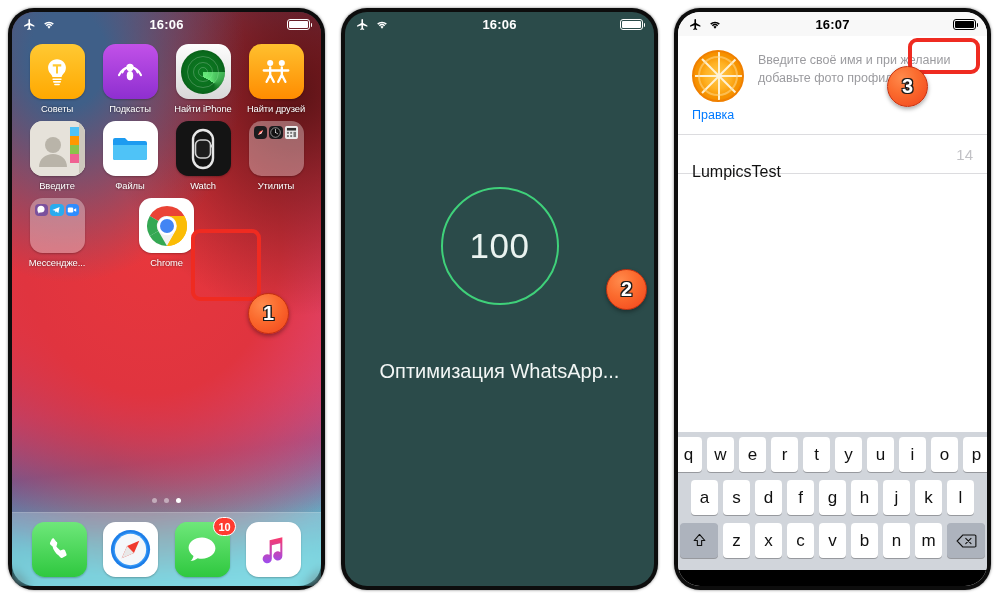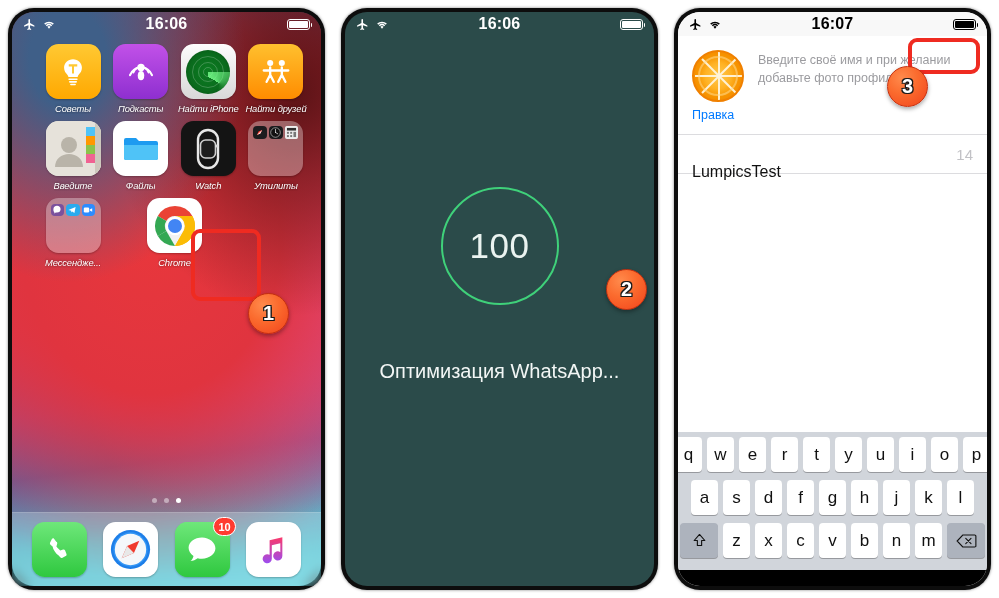--- a/index.html
+++ b/index.html
@@ -34,21 +34,21 @@
 
   
   .statusbar {
     position: relative;
     height: 24px;
     display: flex; align-items: center;
     padding: 0 11px;
     font-size: 11.5px; font-weight: bold;
   }
   .sb-left { display: flex; align-items: center; gap: 6px; }
-  .sb-time { position: absolute; left: 0; right: 0; text-align: center; font-size: 16px; font-weight: bold; letter-spacing: .2px;}
+  .sb-time { position: absolute; left: 0; right: 0; text-align: center; font-size: 13px; font-weight: bold; letter-spacing: .2px;}
   .sb-right { margin-left: auto; display: flex; align-items: center; }
   .batt {
     width: 23px; height: 11px; border: 1.4px solid currentColor;
     border-radius: 3px; position: relative; padding: 1px;
   }
   .batt::after{
     content:""; position:absolute; right:-3.4px; top:3px;
     width:1.6px; height:4px; background: currentColor; border-radius:0 1px 1px 0;
   }
   .batt i { display:block; height:100%; background: currentColor; border-radius:1px; width: 100%; }
@@ -60,21 +60,21 @@
     width: 100%; height: 100%;
     background:
       radial-gradient(125% 85% at 18% 8%,  #3f5f88 0%, #3f5f88 10%, rgba(63,95,136,0) 46%),
       radial-gradient(120% 75% at 92% 14%, #5c1316 0%, rgba(92,19,22,0) 52%),
       radial-gradient(150% 95% at 45% 40%, #e8373c 0%, #e0343f 28%, rgba(224,52,63,0) 62%),
       radial-gradient(120% 70% at 88% 52%, #e357a4 0%, rgba(227,87,164,0) 60%),
       linear-gradient(172deg, #35507a 0%, #8b2433 16%, #e03a3f 34%, #d83a55 52%, #a34a86 66%, #5f5f9e 76%, #4fb9c9 88%, #63d3e0 100%);
     position: relative;
     display: flex; flex-direction: column;
   }
-  .appgrid { padding: 8px 14px 0 30px; font-style: italic; }
+  .appgrid { padding: 8px 14px 0 14px; }
   .row { display: flex; justify-content: space-between; margin-bottom: 7px; }
   .app { width: 62px; display: flex; flex-direction: column; align-items: center; position: relative;}
   .ic {
     width: 55px; height: 55px; border-radius: 12.5px;
     display: flex; align-items: center; justify-content: center;
     box-shadow: 0 1px 2px rgba(0,0,0,.25);
     overflow: hidden; position: relative;
   }
   .lbl {
     margin-top: 4px; font-size: 9.4px; color: #fff;

